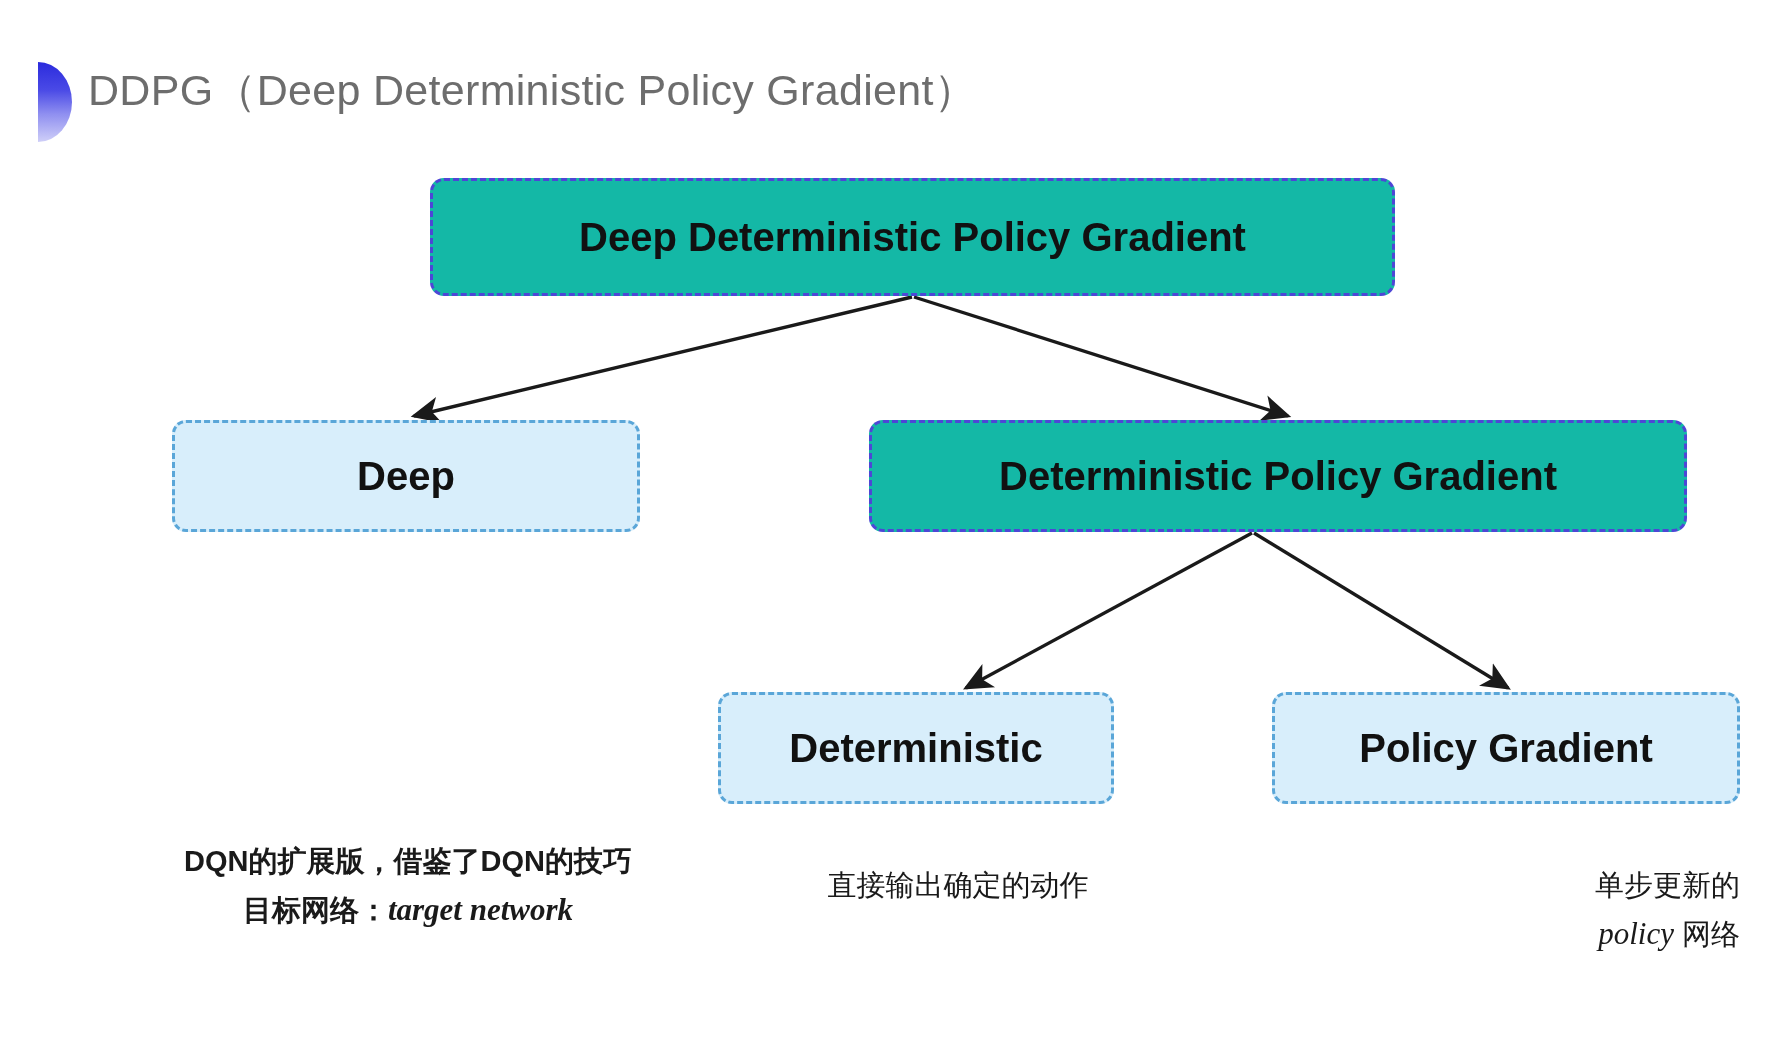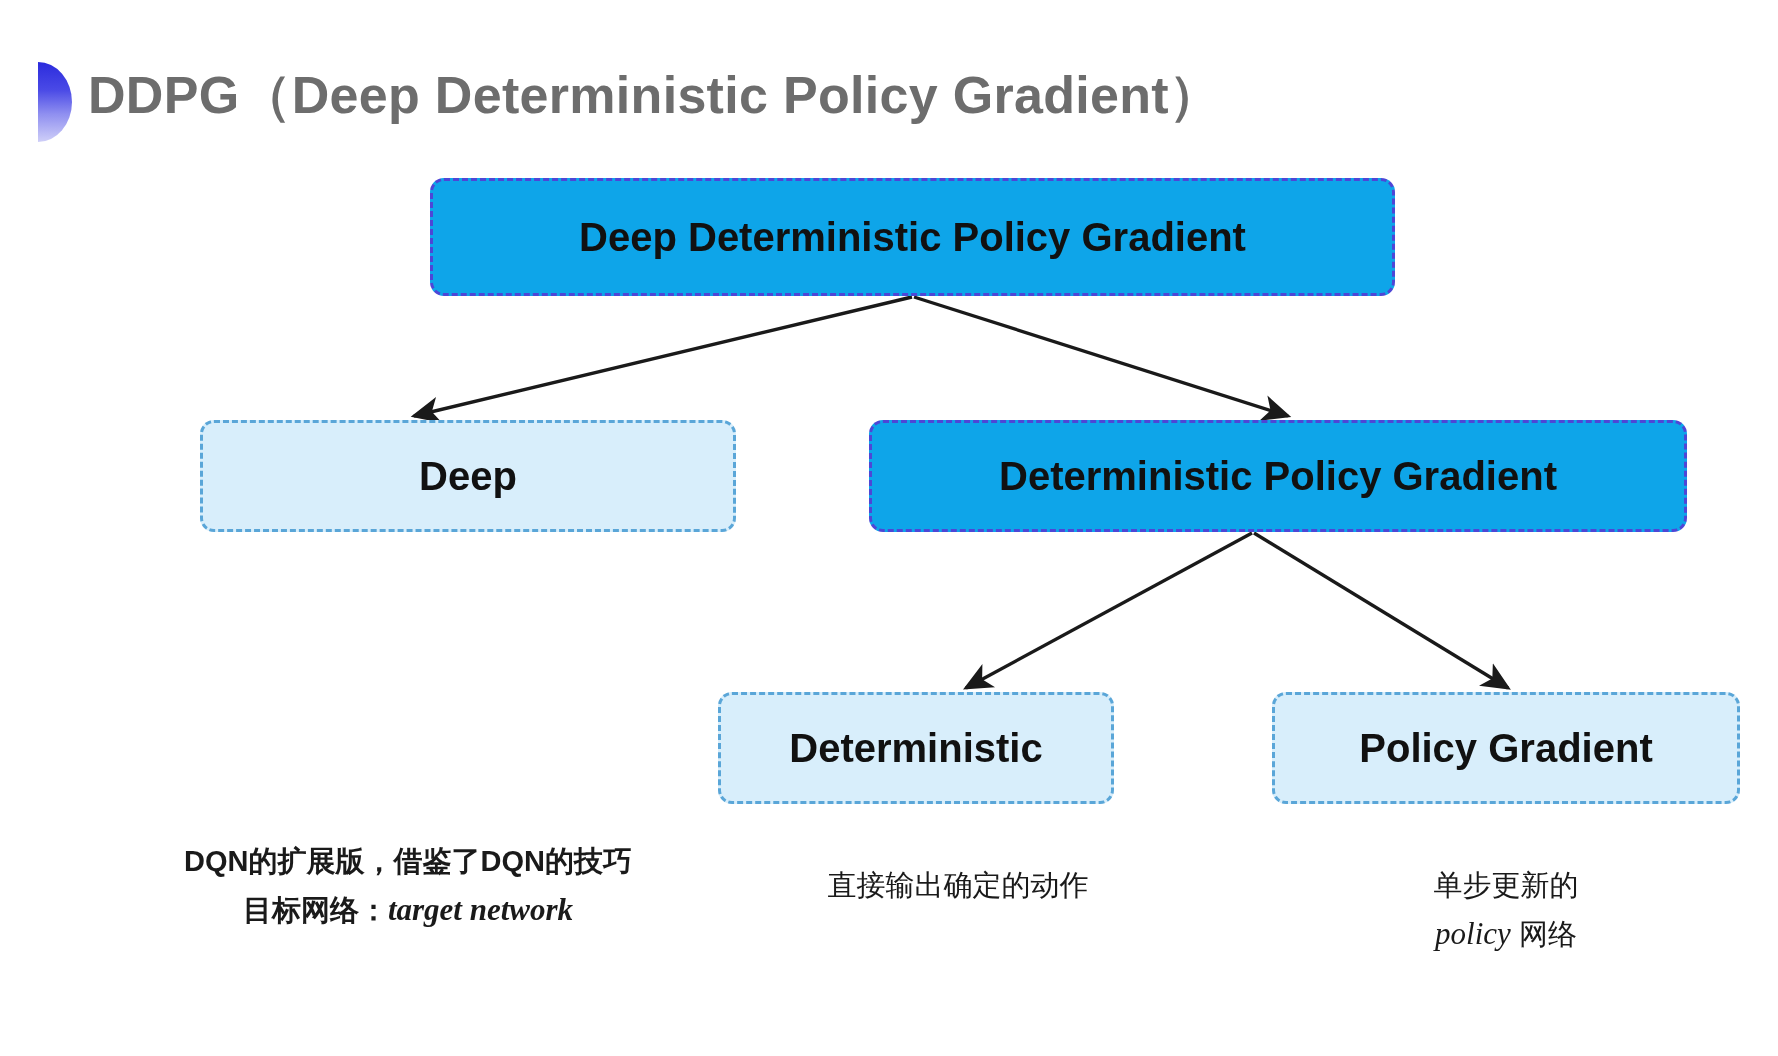--- a/index.html
+++ b/index.html
@@ -26,51 +26,51 @@
     width: 34px;
     height: 80px;
     border-top-right-radius: 34px 40px;
     border-bottom-right-radius: 34px 40px;
     background: linear-gradient(to bottom, #2b2bdd 0%, #4a4ae6 35%, #8f8ff0 65%, #cfcff8 100%);
   }
   #page-title {
     position: absolute;
     left: 88px;
     top: 66px;
-    font-size: 52px;
+    font-size: 43px;
     color: #6d6d6d;
-    font-weight: 700;
+    font-weight: 400;
     letter-spacing: 0.3px;
     white-space: nowrap;
     line-height: 1.15;
   }
 
   
   .node {
     position: absolute;
     box-sizing: border-box;
     display: flex;
     align-items: center;
     justify-content: center;
     text-align: center;
     border-radius: 14px;
     color: #111111;
     font-weight: 600;
   }
   .node-purple {
-    background: #0ea5e9;
+    background: #14b8a6;
     border: 3px dashed #4e46d6;
   }
   .node-blue {
     background: #d8eefb;
     border: 3px dashed #5aa6d8;
   }
 
   #node-root   { left: 430px;  top: 178px; width: 965px; height: 118px; font-size: 40px; }
-  #node-deep   { left: 172px;  top: 420px; width: 536px; height: 112px; font-size: 40px; margin-left: 28px; }
+  #node-deep   { left: 172px;  top: 420px; width: 468px; height: 112px; font-size: 40px; }
   #node-dpg    { left: 845px;  top: 420px; width: 818px; height: 112px; font-size: 40px; margin-left: 24px; }
   #node-det    { left: 718px;  top: 692px; width: 396px; height: 112px; font-size: 40px; }
   #node-pg     { left: 1272px; top: 692px; width: 468px; height: 112px; font-size: 40px; }
 
   
   #connectors {
     position: absolute;
     left: 0;
     top: 0;
     width: 1778px;
@@ -88,21 +88,21 @@
   }
   .caption .mathit {
     font-family: "Liberation Serif", "DejaVu Serif", serif;
     font-style: italic;
     font-size: 31px;
   }
   #caption-deep   { left: 148px;  top: 838px; text-align: center; width: 520px; }
   #caption-deep .ln { display: block; font-weight: bold; }
   #caption-det    { left: 718px;  top: 862px; text-align: center; width: 480px; }
   #caption-det .ln { display: block; text-align: center; }
-  #caption-pg     { left: 1272px; top: 862px; text-align: center; width: 468px; }
+  #caption-pg     { left: 1272px; top: 862px; text-align: right; width: 468px; }
   #caption-pg .ln { display: block; }
 </style>
 </head>
 <body>
 
 <div id="slide">
 
   <div id="title-bullet"></div>
   <div id="page-title">DDPG（Deep Deterministic Policy Gradient）</div>
 

